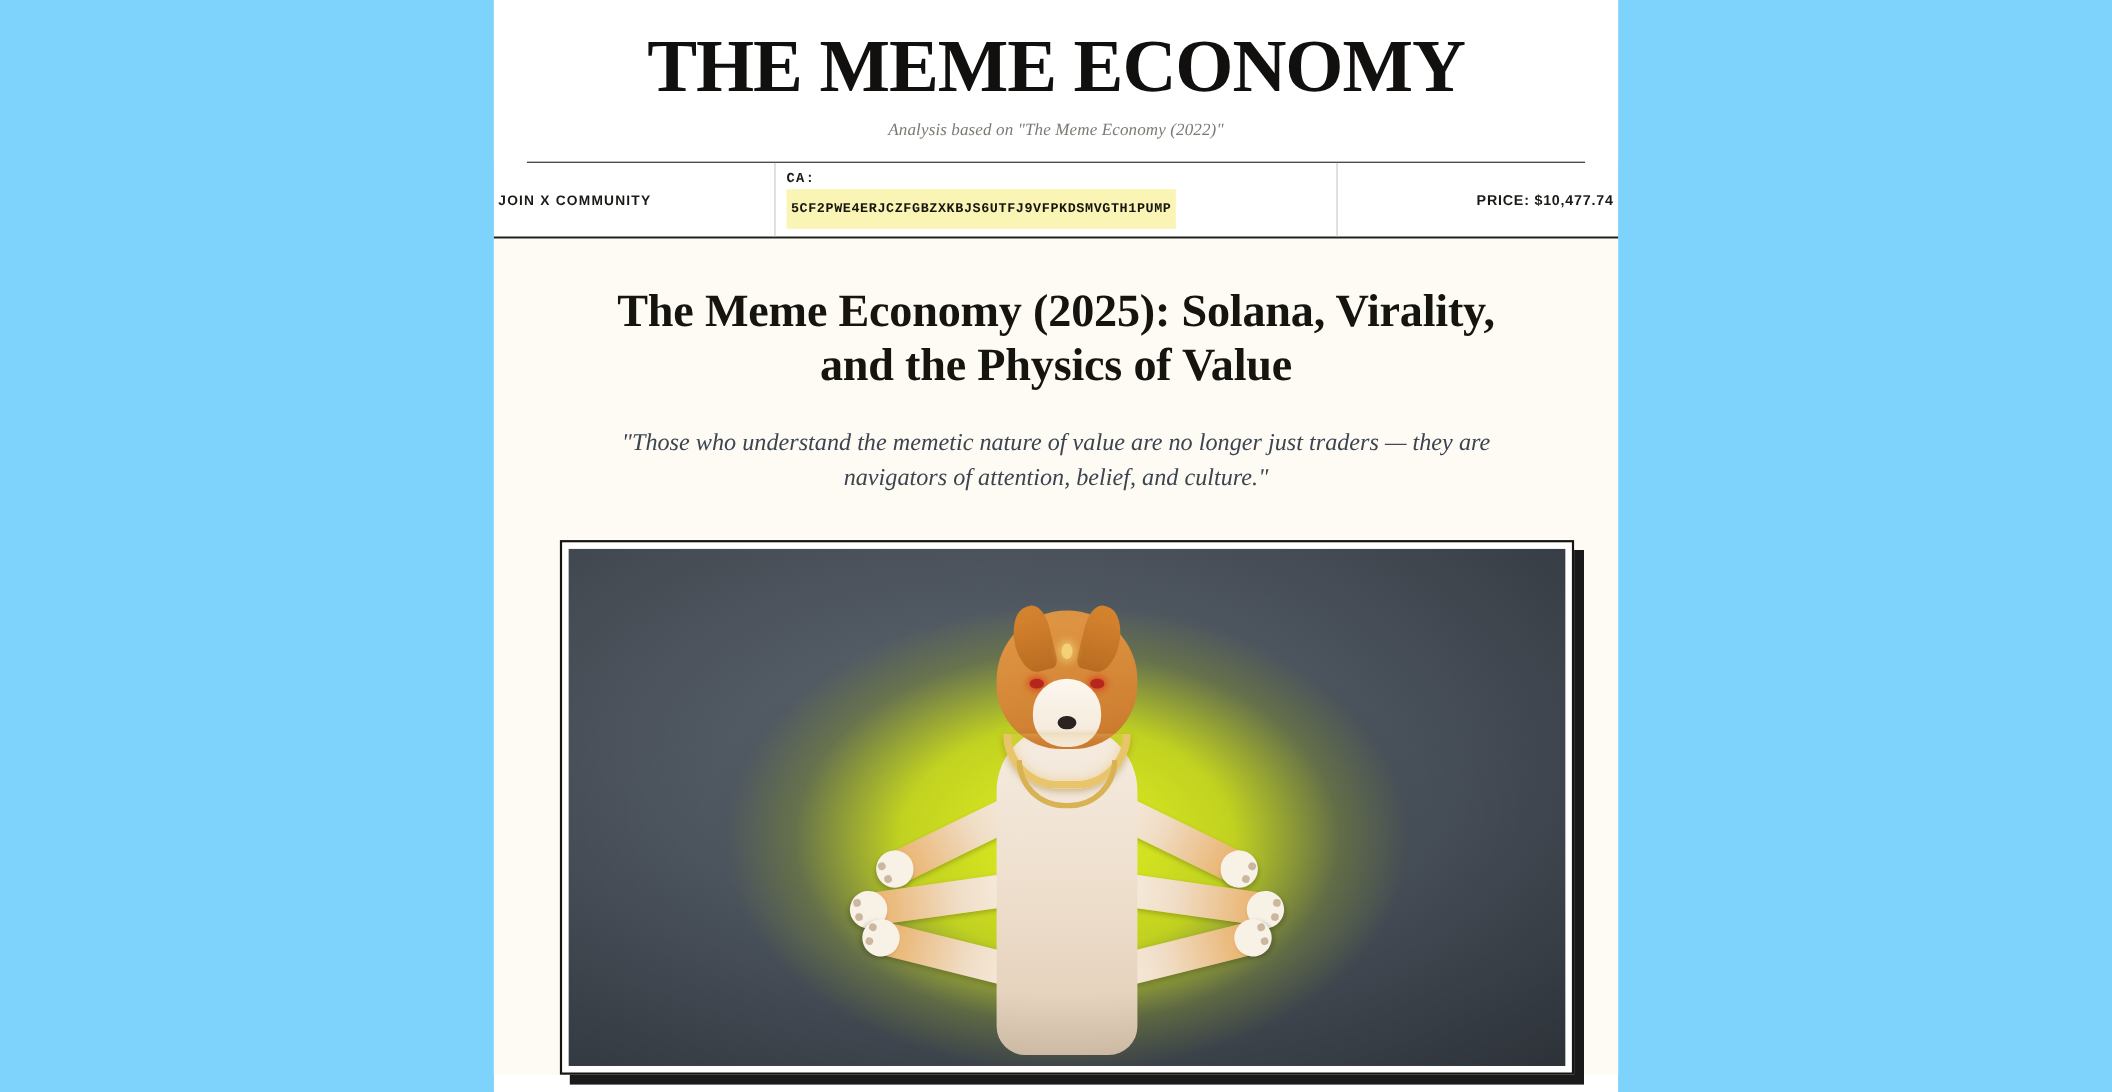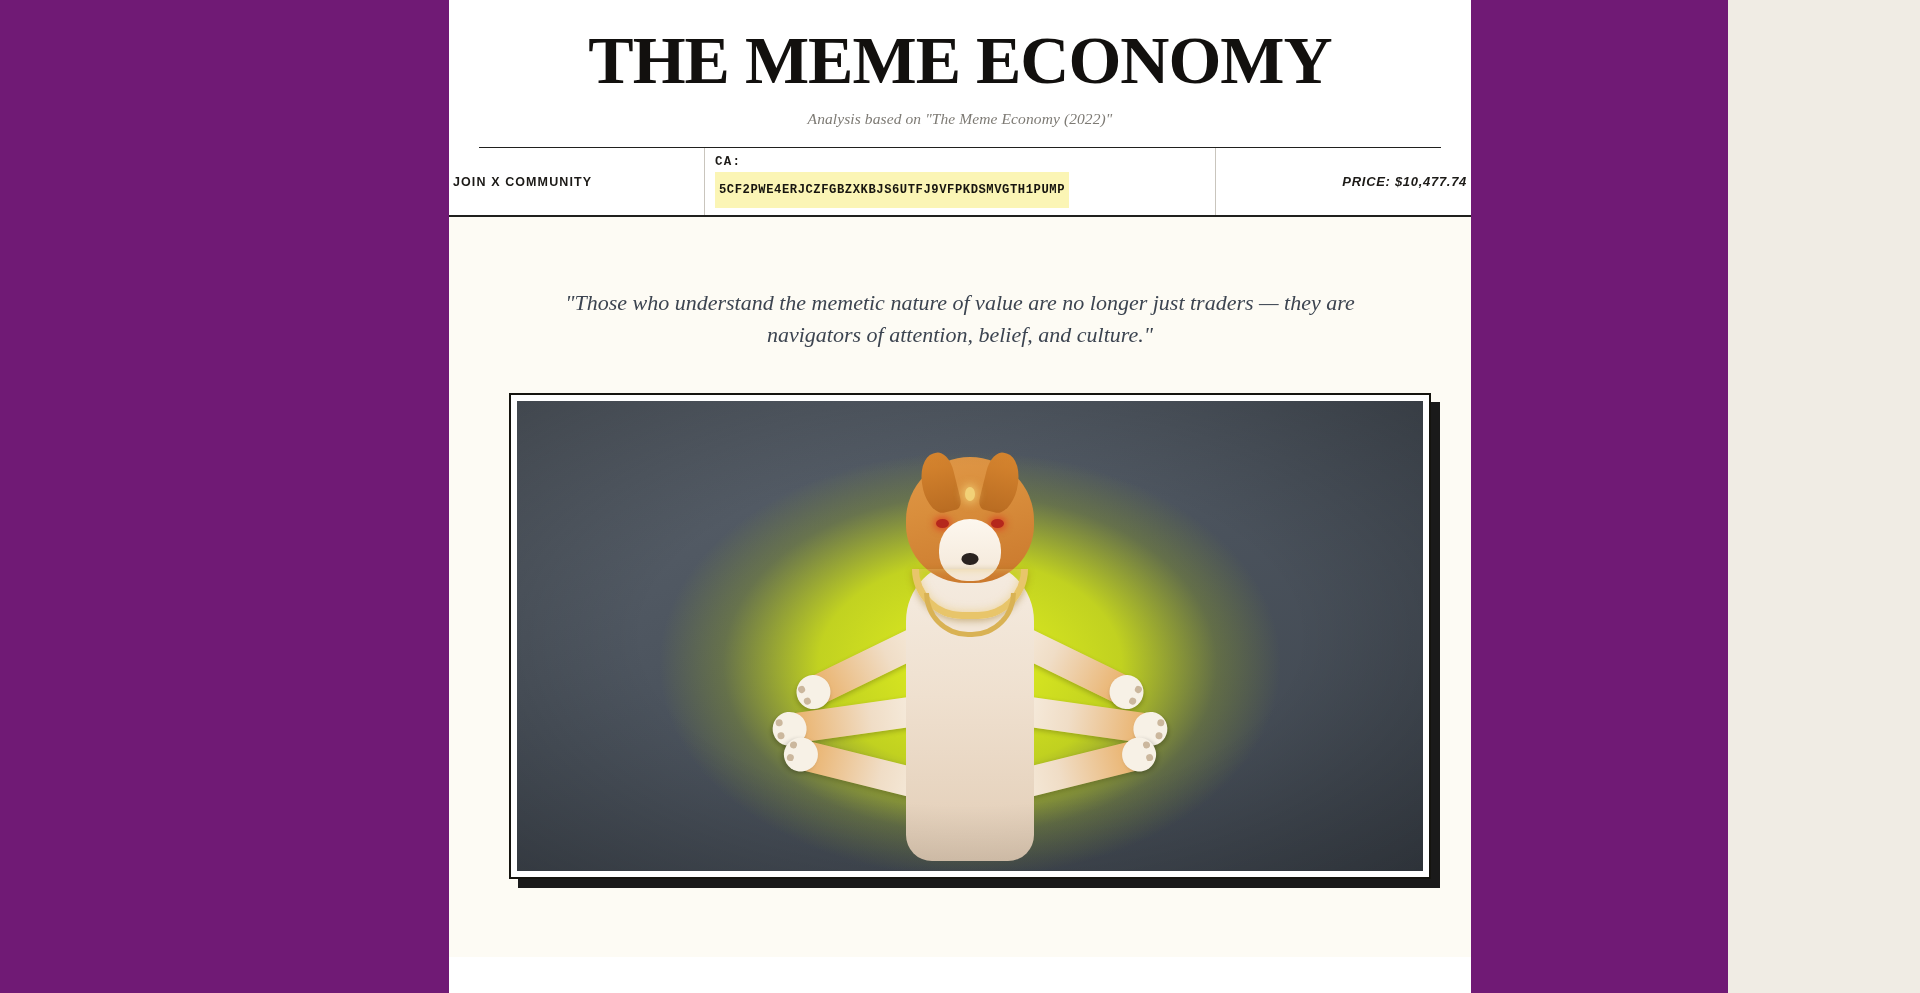--- a/index.html
+++ b/index.html
@@ -7,23 +7,23 @@
     margin: 0;
     padding: 0;
     width: 1920px;
     height: 993px;
     overflow: hidden;
     background: #f0ece4;
     font-family: "Liberation Serif", serif;
   }
   #page {
     position: relative;
-    width: 1728px;
+    width: 1920px;
     height: 993px;
-    background: #701a75;
+    background: #7dd3fc;
   }
   .paper {
     position: absolute;
     left: 449px;
     top: 0;
     width: 1022px;
     min-height: 993px;
     background: #ffffff;
   }
   
@@ -114,21 +114,20 @@
     word-break: break-all;
     text-align: center;
   }
   .price {
     font-family: "Liberation Sans", sans-serif;
     font-size: 13px;
     font-weight: 700;
     letter-spacing: .7px;
     color: #1c1a17;
     text-transform: uppercase;
-    font-style: italic;
   }
   
   .article {
     background: #fdfbf4;
     padding: 42px 60px 0 60px;
     min-height: 740px;
   }
   .headline {
     font-family: "Liberation Serif", serif;
     font-weight: 700;
@@ -357,20 +356,21 @@
       </div>
 
       <div class="ticker-cell ticker-right">
         <div class="price">PRICE: $10,477.74</div>
       </div>
 
     </div>
 
     <article class="article">
 
+      <h2 class="headline">The Meme Economy (2025): Solana, Virality, and the Physics of Value</h2>
 
       <p class="standfirst">"Those who understand the memetic nature of value are no longer just traders — they are navigators of attention, belief, and culture."</p>
 
       <div class="figure-wrap">
         <div class="figure-shadow"></div>
         <div class="figure">
           <div class="hero" aria-label="Six-armed glowing Shiba Inu deity with gold necklace against a yellow radiance">
             <div class="hero-bg"></div>
 
             <div class="dog">

